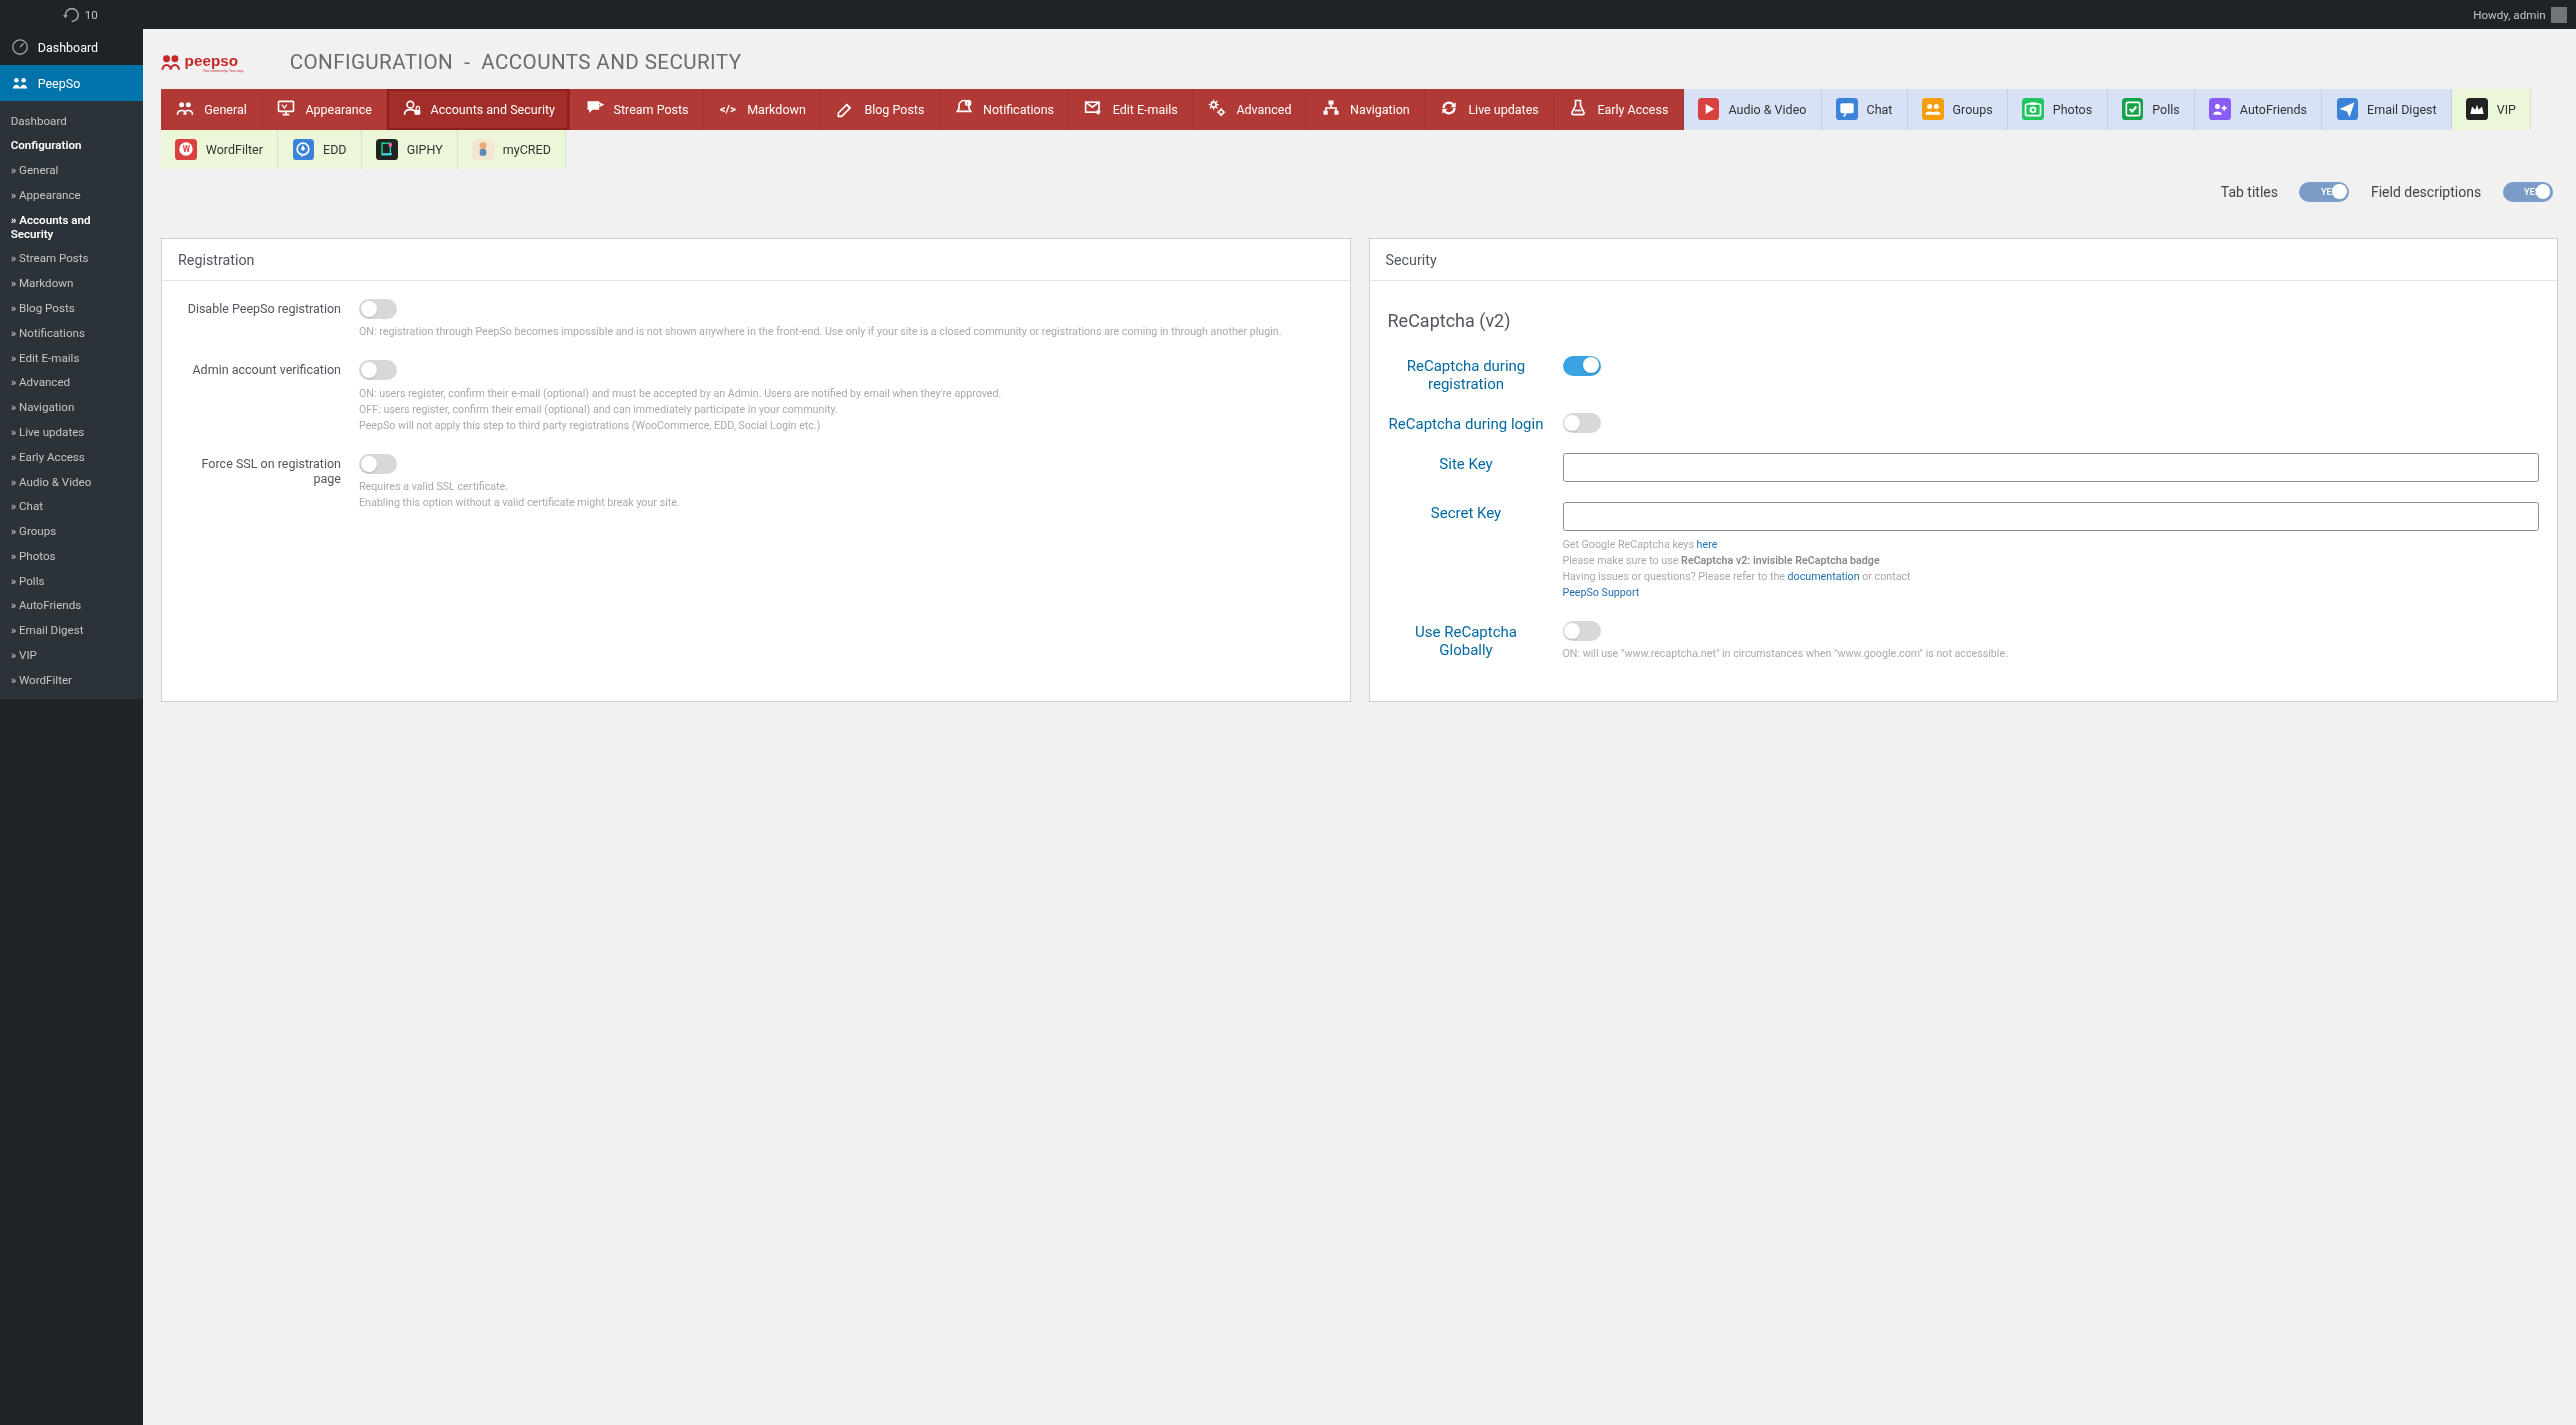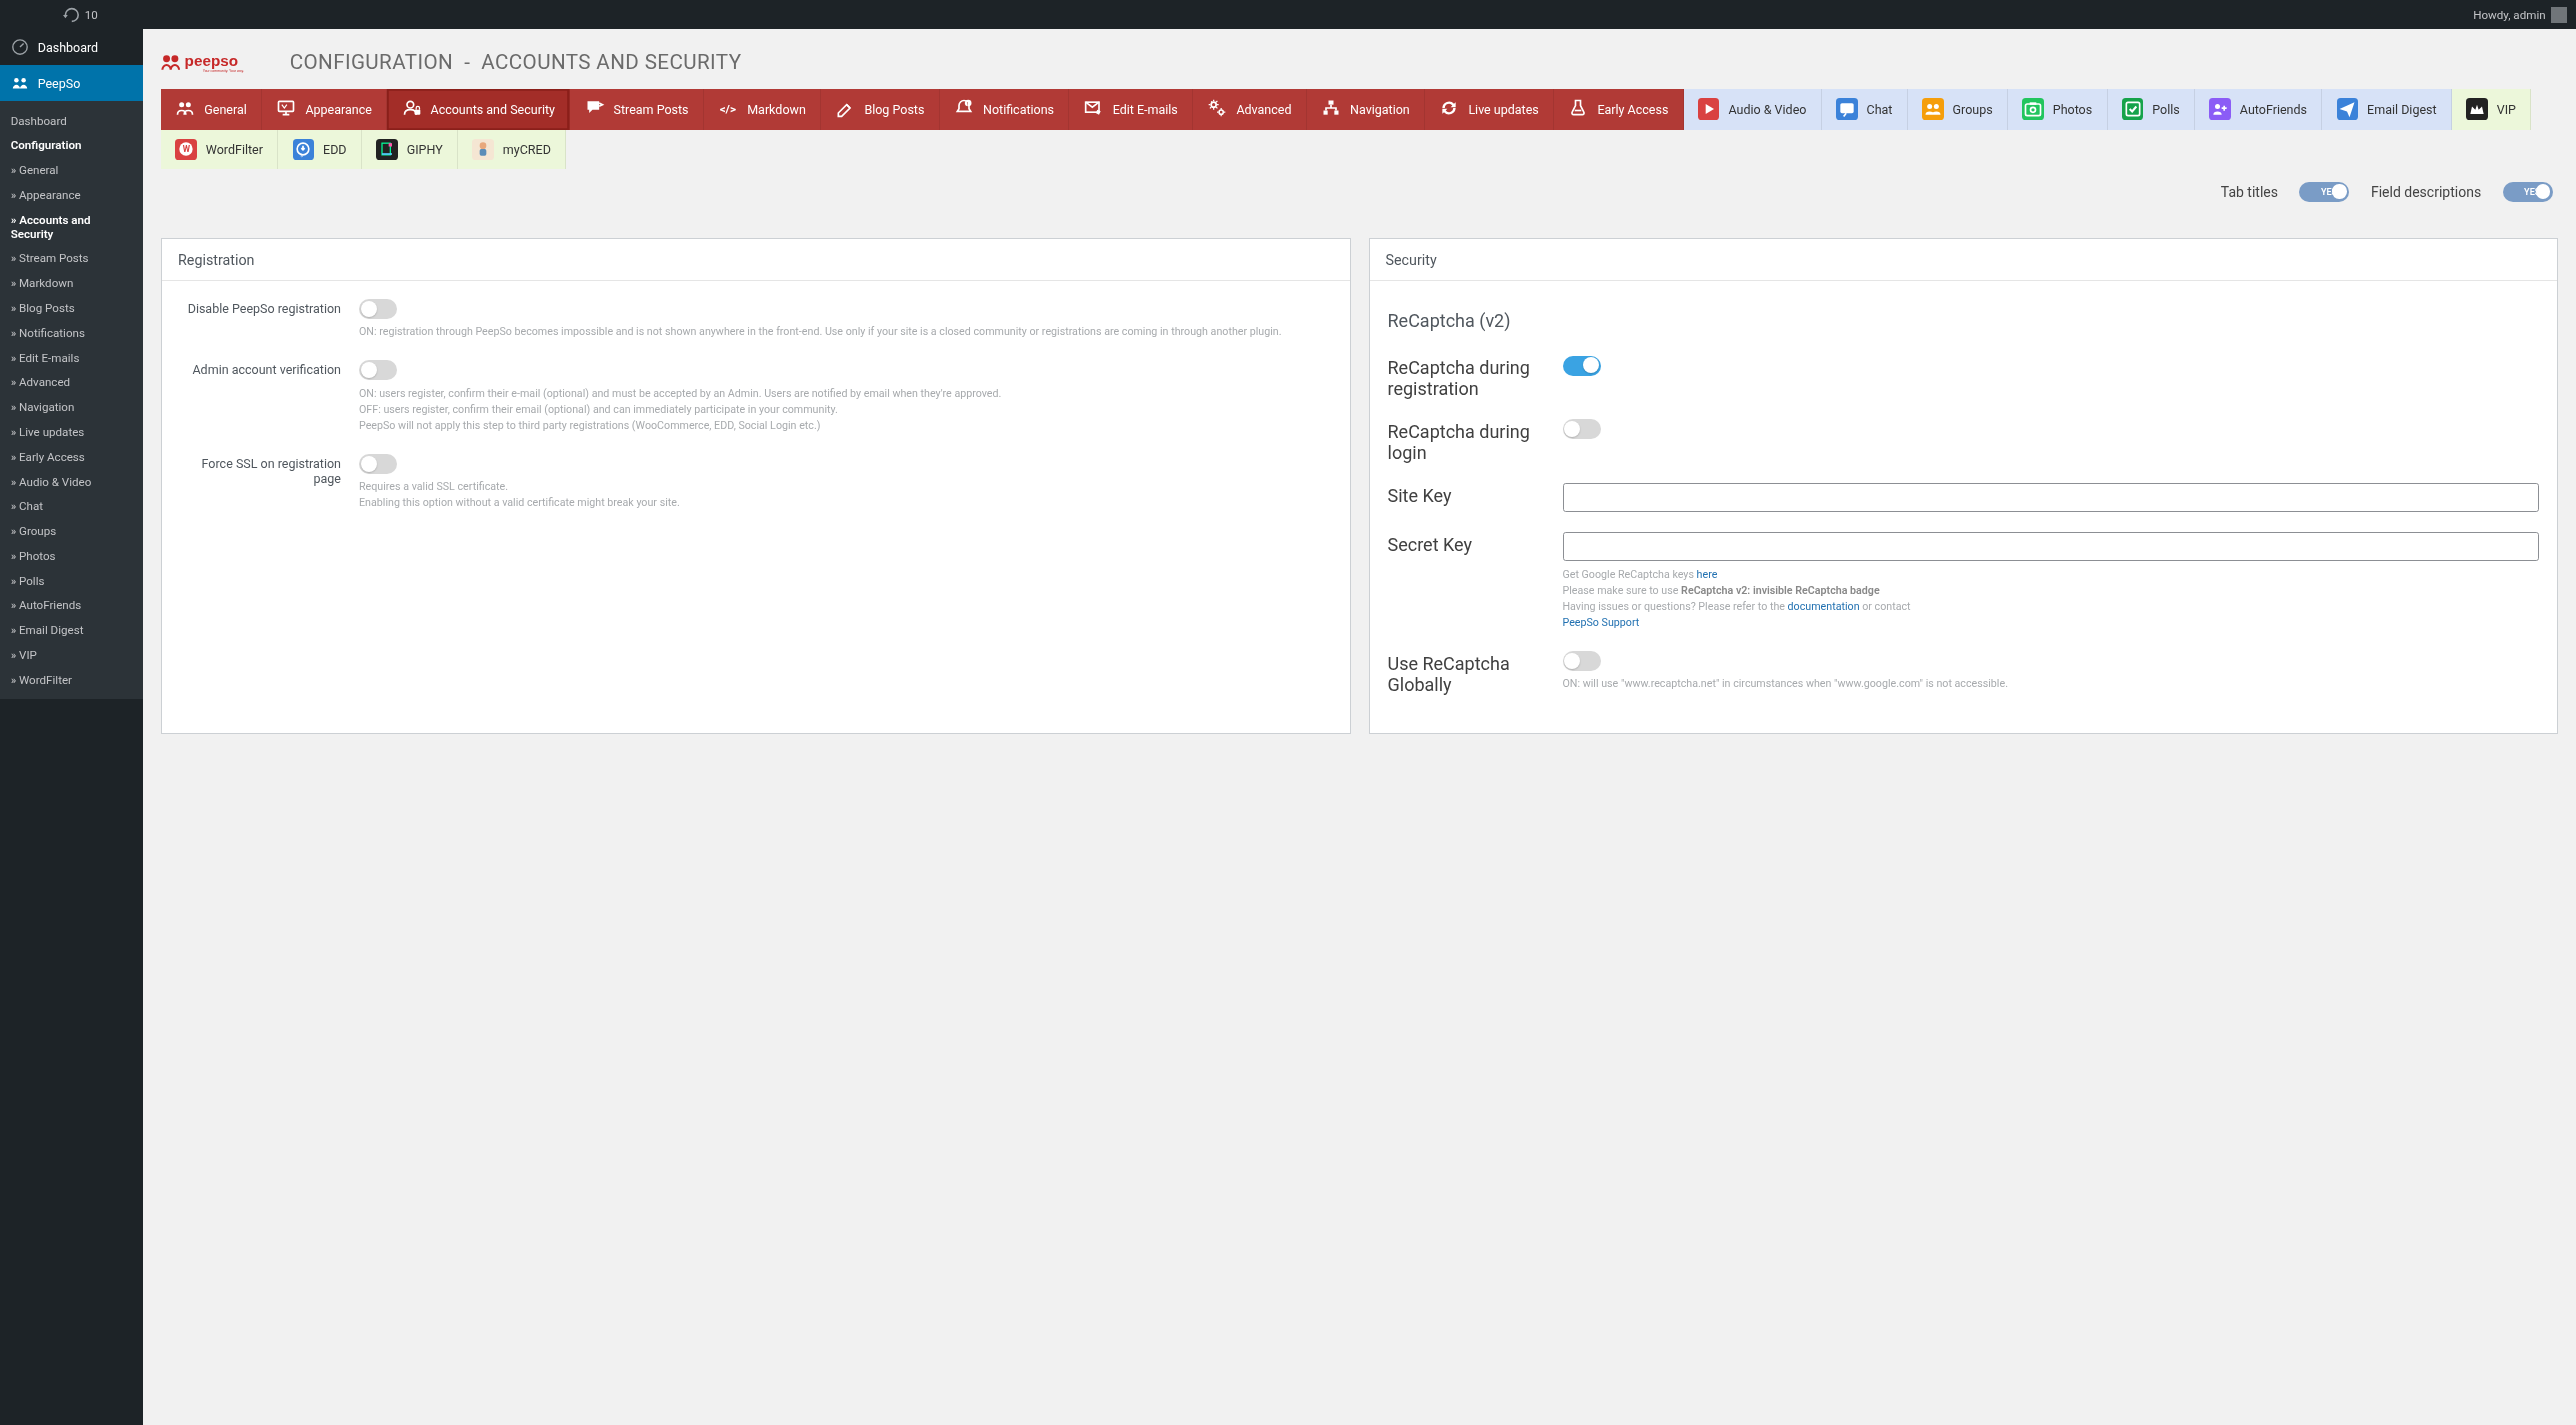--- a/index.html
+++ b/index.html
@@ -54,21 +54,21 @@
 .yes-toggle::after { content: ""; width: 14.3px; height: 14.3px; background: #fff; border-radius: 50%; position: absolute; right: 2.7px; }
 
 
 .panels { display: flex; gap: 18px; }
 .panel { flex: 1; background: #fff; border: 0.9px solid #ccd0d4; margin-top: 24px; }
 .panel-header { padding: 12.5px 16px; border-bottom: 0.9px solid #e5e5e5; font-size: 14.3px; color: #50575e; }
 .panel-body { padding: 18px; }
 
 .form-row { display: flex; margin-bottom: 20px; gap: 18px; }
 .form-label { width: 161px; text-align: right; font-size: 12.5px; color: #50575e; padding-top: 1.8px; }
-.form-label-sec { width: 157px; text-align: left; font-size: 18px; color: #404040; padding-top: 1.8px; }
+.form-label-sec { width: 157px; text-align: center; font-size: 15px; color: #0369a1; padding-top: 1.8px; }
 .form-control { flex: 1; }
 .form-desc { font-size: 10.7px; color: #a7aaad; margin-top: 5.4px; line-height: 1.5; }
 .form-desc a { color: #2271b1; text-decoration: none; }
 .form-desc .strong { font-weight: 600; color: #888; }
 
 .switch { width: 38px; height: 20px; background: #d8d8d8; border-radius: 20px; position: relative; cursor: pointer; }
 .switch::after { content: ""; position: absolute; width: 16px; height: 16px; background: #fff; border-radius: 50%; top: 1.8px; left: 1.8px; transition: left .2s; box-shadow: 0 0.9px 1.8px rgba(0,0,0,0.2); }
 .switch.on { background: #3aa3e3; }
 .switch.on::after { left: 20px; }
 

